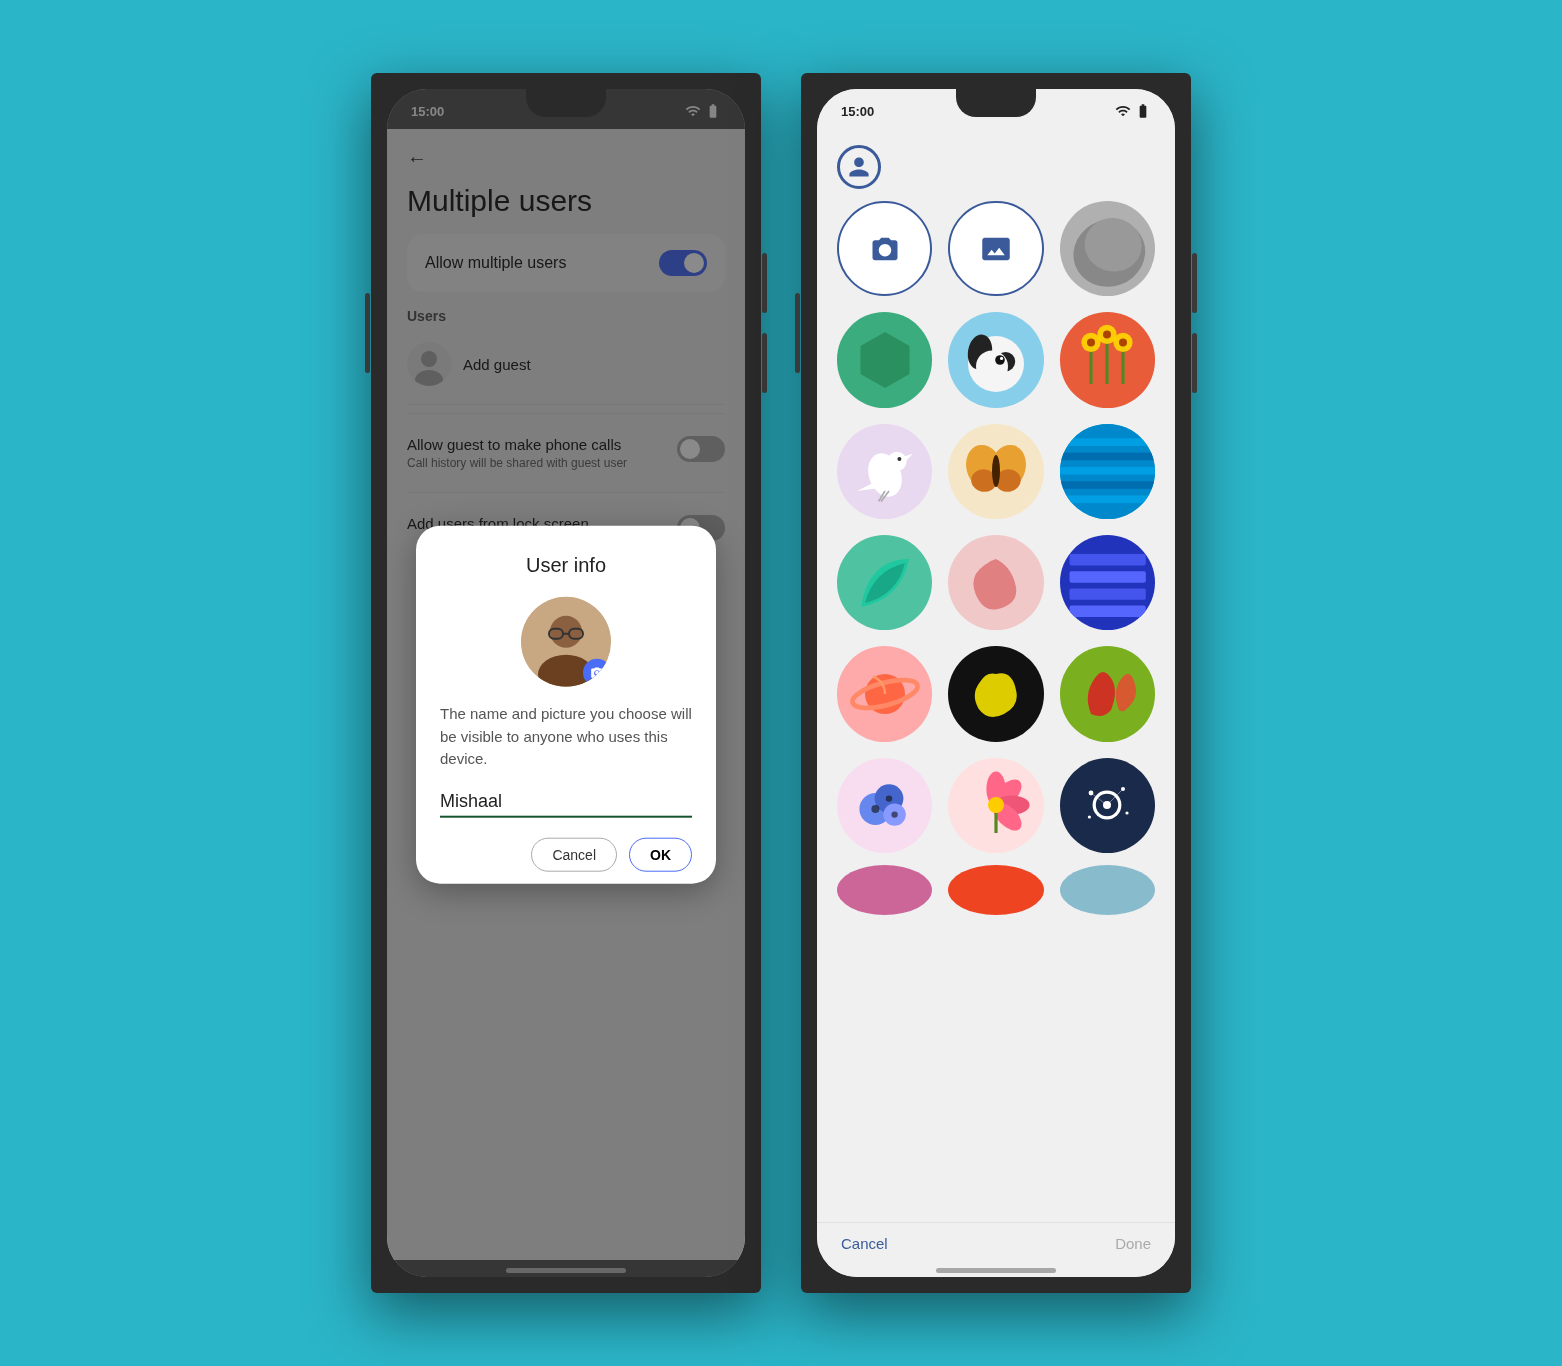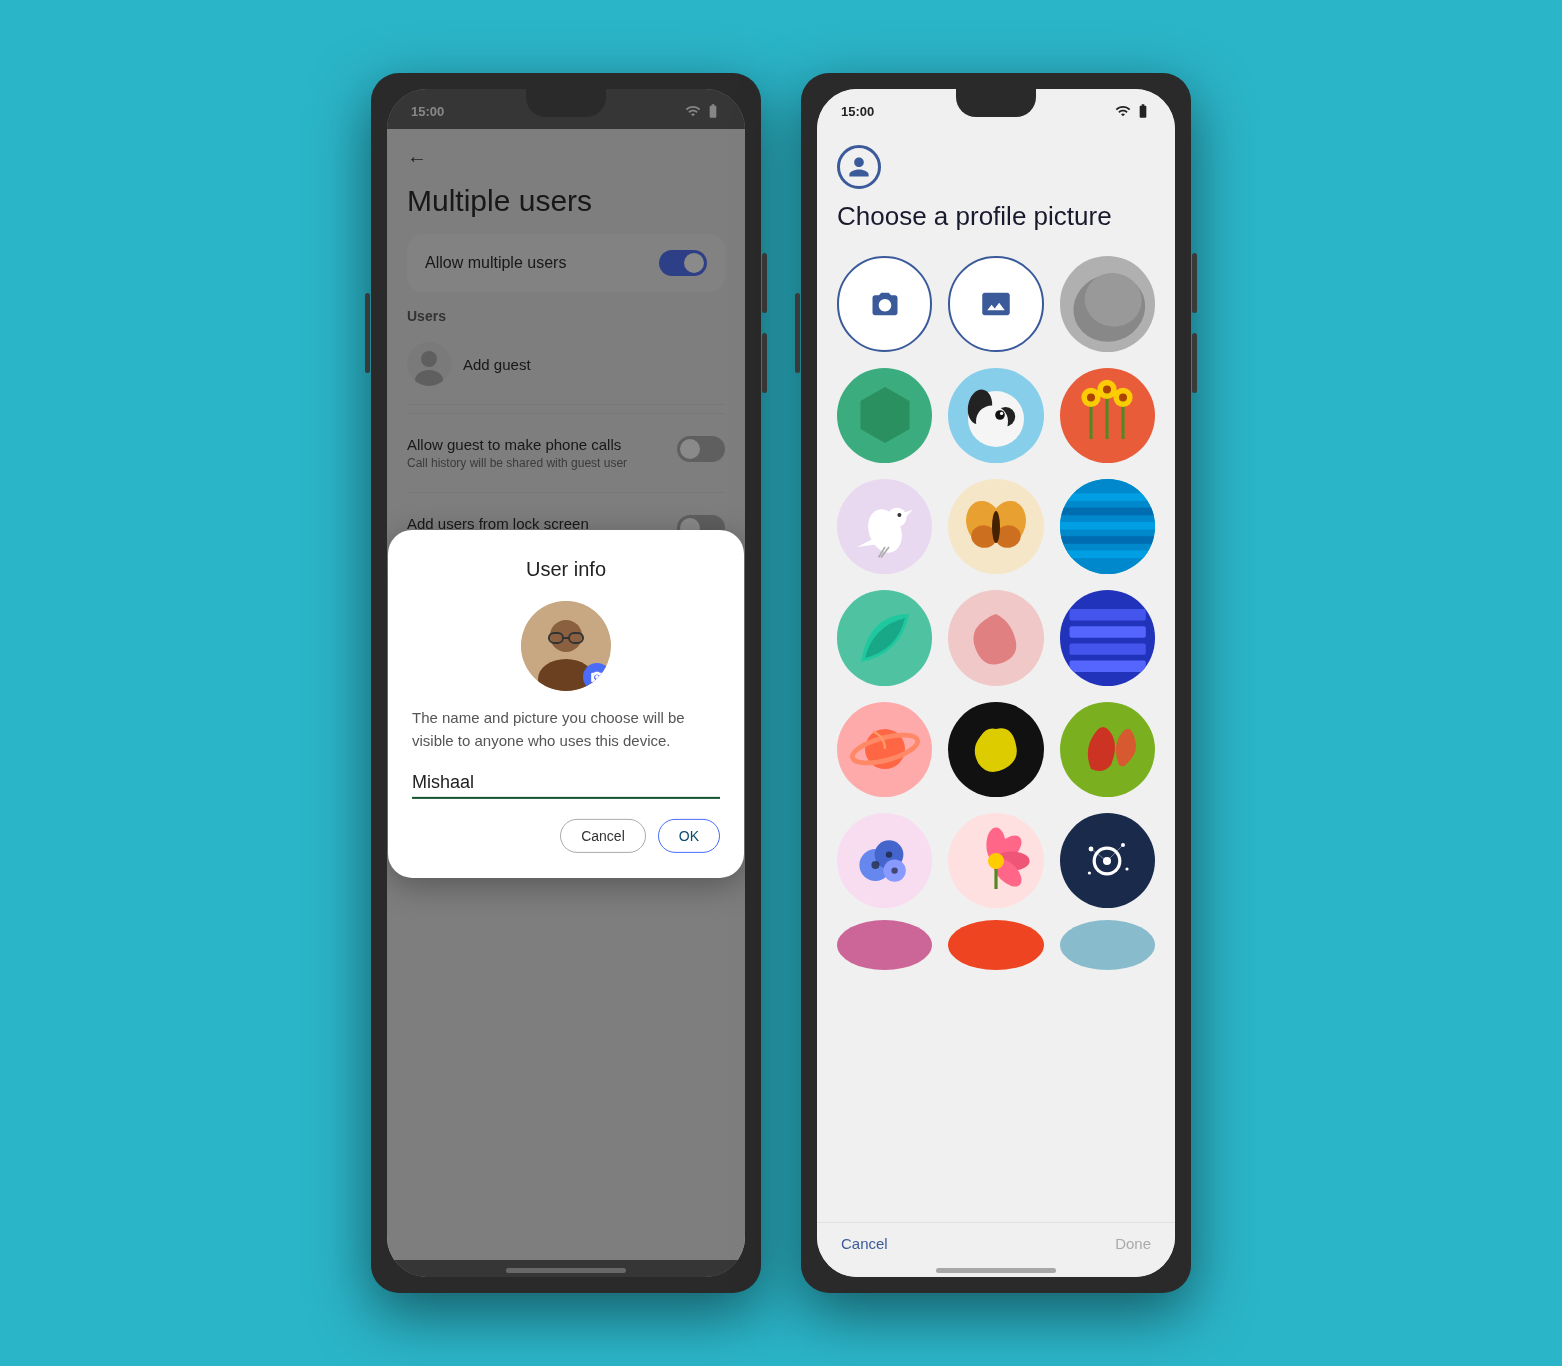--- a/index.html
+++ b/index.html
@@ -13,21 +13,21 @@
       gap: 40px;
       font-family: 'Segoe UI', sans-serif;
       overflow: hidden;
     }
 
     
     .phone {
       width: 390px;
       height: 1220px;
       background: #2a2a2a;
-      border-radius: 28px;
+      border-radius: 6px;
       position: relative;
       box-shadow: 0 20px 60px rgba(0,0,0,0.5);
       padding: 16px;
       display: flex;
       flex-direction: column;
     }
     .phone-screen {
       flex: 1;
       border-radius: 40px;
       overflow: hidden;
@@ -179,22 +179,22 @@
     }
 
     
     .dialog {
       position: absolute;
       top: 50%;
       left: 50%;
       transform: translate(-50%, -44%);
       background: white;
       border-radius: 24px;
-      padding: 28px 24px 25px;
-      width: 356px;
+      padding: 28px 24px 12px;
+      width: 300px;
       z-index: 10;
       box-shadow: 0 8px 32px rgba(0,0,0,0.3);
     }
     .dialog-title {
       text-align: center;
       font-size: 20px;
       font-weight: 500;
       color: #222;
       margin-bottom: 20px;
     }
@@ -256,22 +256,22 @@
       padding: 8px 20px;
       border-radius: 20px;
       border: 1px solid #aaa;
       background: transparent;
       font-size: 14px;
       color: #333;
       cursor: pointer;
     }
     .dialog-btn.primary {
       border-color: #4a6cf7;
-      color: #0c4a6e;
-      font-weight: 400;
+      color: #000000;
+      font-weight: 700;
     }
 
     
     .home-indicator {
       width: 100%;
       display: flex;
       justify-content: center;
       padding: 8px 0 4px;
       background: inherit;
     }
@@ -497,21 +497,20 @@
     </div>
 
     <div class="phone-2-content">
 
       <div class="profile-header-icon">
         <svg viewBox="0 0 24 24" width="24" height="24" fill="#3a5a9a">
           <path d="M12 12c2.7 0 4.8-2.1 4.8-4.8S14.7 2.4 12 2.4 7.2 4.5 7.2 7.2 9.3 12 12 12zm0 2.4c-3.2 0-9.6 1.6-9.6 4.8v2.4h19.2v-2.4c0-3.2-6.4-4.8-9.6-4.8z"></path>
         </svg>
       </div>
 
-      <div class="profile-title">Choose a profile picture</div>
 
       <div class="avatar-grid">
 
         <div class="avatar-option outlined">
           <svg viewBox="0 0 24 24" width="30" height="30" fill="#3a5a9a">
             <path d="M9 3L7.17 5H4c-1.1 0-2 .9-2 2v12c0 1.1.9 2 2 2h16c1.1 0 2-.9 2-2V7c0-1.1-.9-2-2-2h-3.17L15 3H9zm3 15c-2.76 0-5-2.24-5-5s2.24-5 5-5 5 2.24 5 5-2.24 5-5 5z"></path>
           </svg>
         </div>
         <div class="avatar-option outlined">
           <svg viewBox="0 0 24 24" width="30" height="30" fill="#3a5a9a">

